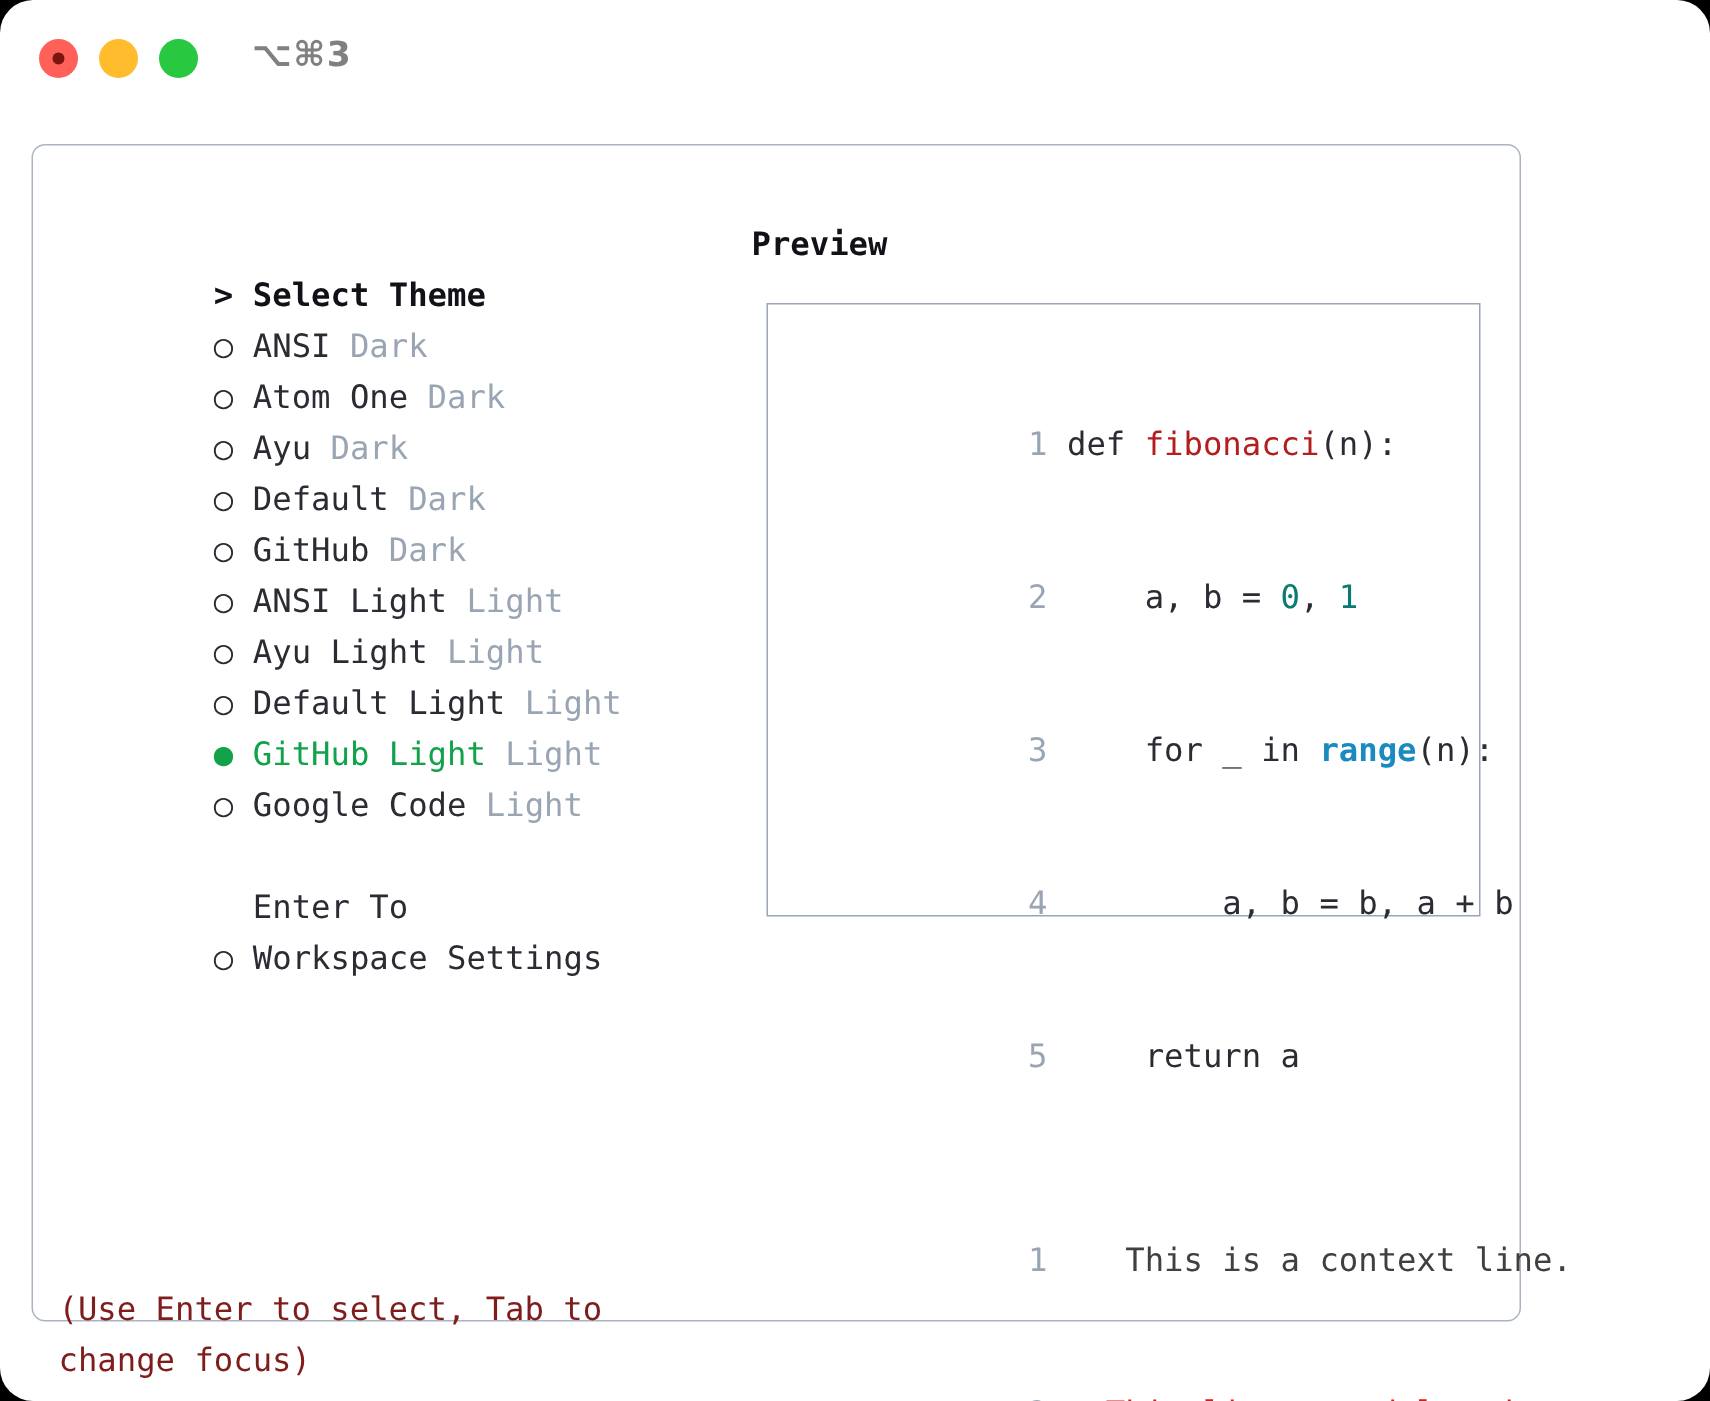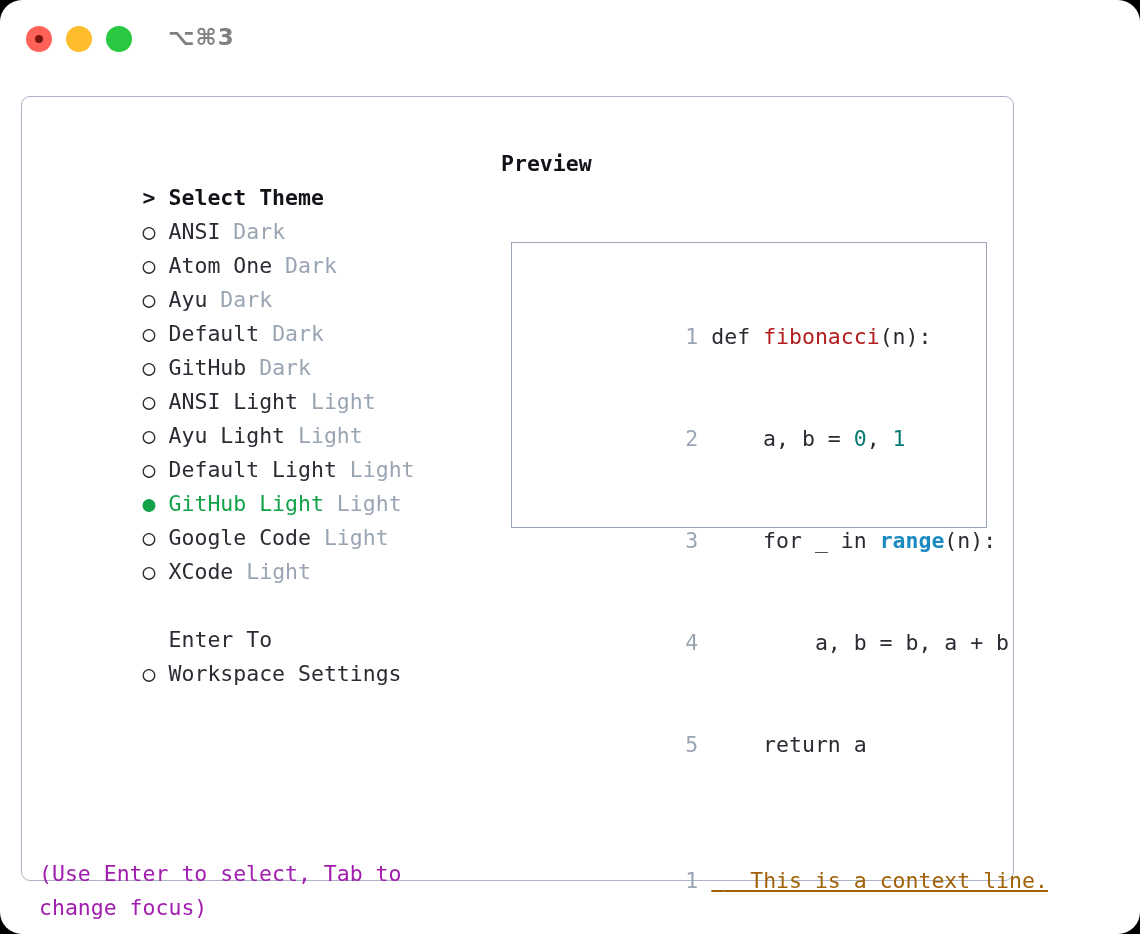--- a/index.html
+++ b/index.html
@@ -101,45 +101,44 @@
   .apply-hdr { color: #2b2b33; }
   .spacer-row { height: 34px; }
 
   #hint {
     position: absolute;
     left: 17px;
     top: 760px;
     width: 410px;
     font-size: 21.5px;
     line-height: 34px;
-    color: #a21caf;
+    color: #7f1d1d;
   }
 
   
   #right-col {
     position: absolute;
     left: 479px;
     top: 50px;
     width: 490px;
   }
   #preview-title {
     font-size: 21.5px;
     font-weight: bold;
     color: #111118;
     line-height: 34px;
   }
   #code-box {
     position: absolute;
     left: 10px;
     top: 55px;
     width: 476px;
-    height: 286px;
+    height: 409px;
     border: 1.5px solid #9aa6b8;
     box-sizing: border-box;
-    margin-top: 40px;
   }
   #code-inner {
     position: absolute;
     left: 18px;
     top: 43px;
     right: 6px;
   }
   .code-line {
     font-size: 21.5px;
     line-height: 34px;
@@ -148,21 +147,21 @@
   }
   .lineno {
     display: inline-block;
     width: 26px;
     color: #9aa5b4;
   }
   .blank-line { height: 34px; }
   .tok-fn    { color: #b31d1d; }
   .tok-num   { color: #0a7b73; }
   .tok-call  { color: #1a8ac0; font-weight: bold; }
-  .diff-ctx  { color: #a16207; text-decoration: underline; }
+  .diff-ctx  { color: #404040; }
   .diff-del  { color: #cc1f1f; }
 </style>
 </head>
 <body>
 
 <div id="window">
 
   <div id="titlebar">
     <div class="light" id="light-red"></div>
     <div id="light-red-dot"></div>
@@ -213,23 +212,20 @@
       </div>
 
       <div class="row selected">
         <span class="marker">●</span><span class="label">GitHub Light</span><span class="suffix"> <span>Light</span></span>
       </div>
 
       <div class="row">
         <span class="marker">○</span><span class="label">Google Code</span><span class="suffix"> <span>Light</span></span>
       </div>
 
-      <div class="row">
-        <span class="marker">○</span><span class="label">XCode</span><span class="suffix"> <span>Light</span></span>
-      </div>
 
       <div class="spacer-row"></div>
 
       <div class="row apply-hdr">
         <span class="marker"> </span><span>Enter To</span>
       </div>
 
 
       <div class="row">
         <span class="marker">○</span><span class="label">Workspace Settings</span>

